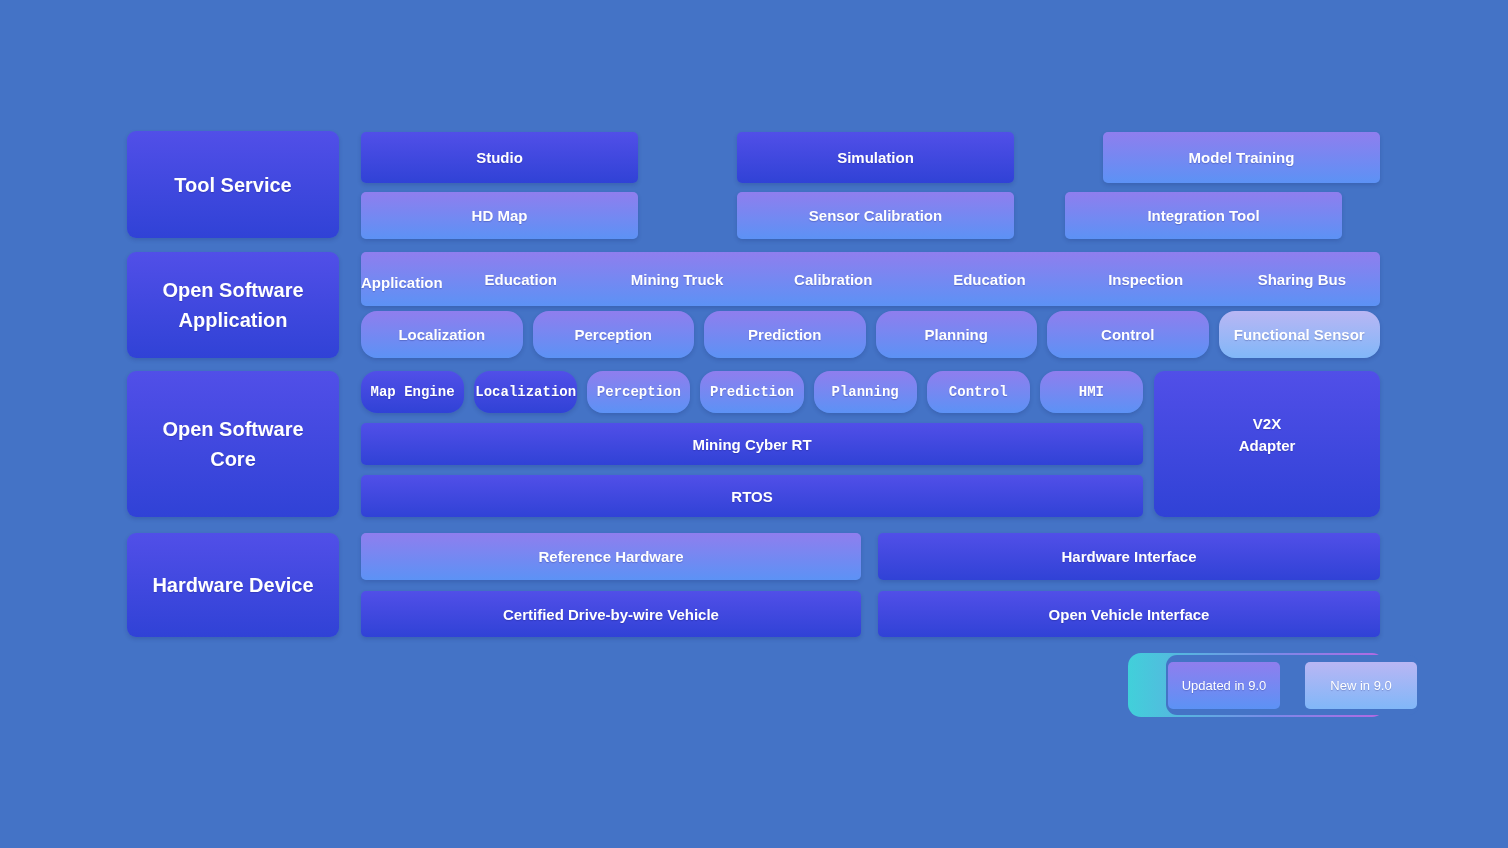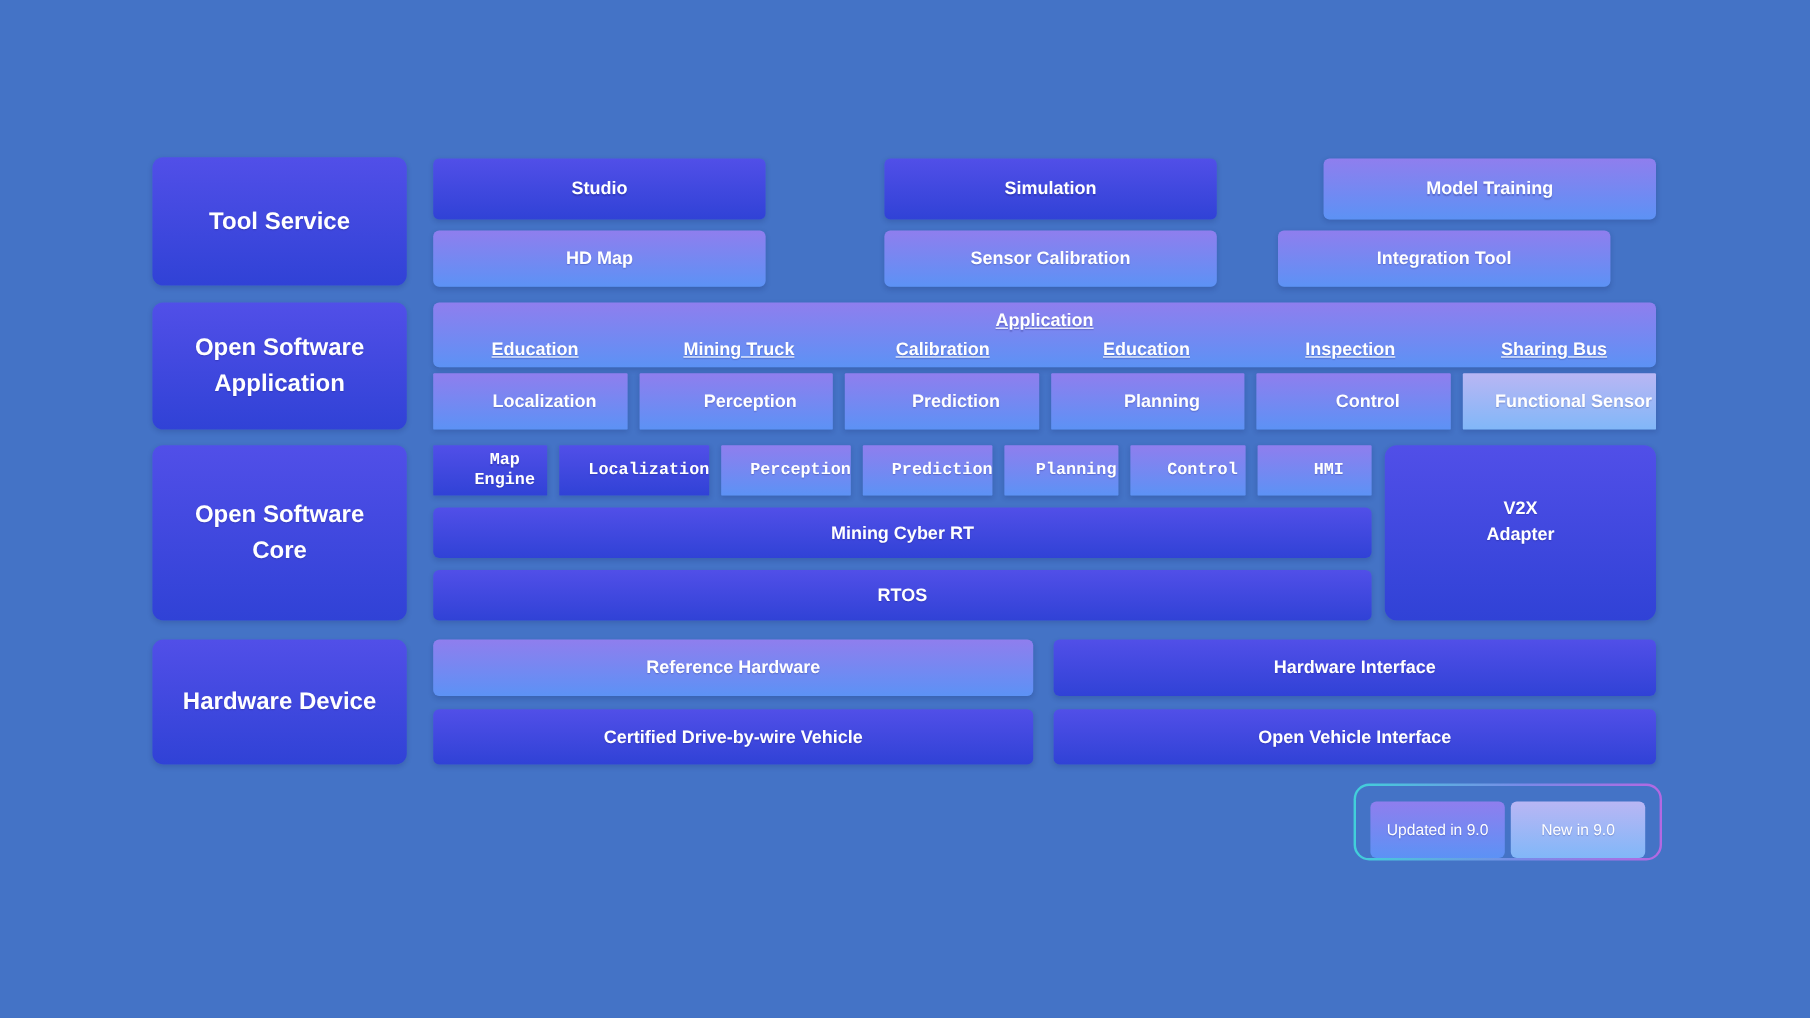--- a/index.html
+++ b/index.html
@@ -17,42 +17,41 @@
   }
   .dark{background:linear-gradient(180deg,#514fe8 0%,#3042d6 100%);}
   .updated{background:linear-gradient(180deg,#8f7eee 0%,#5c92f5 100%);}
   .new{background:linear-gradient(180deg,#b9b6f4 0%,#81b7f8 100%);}
   .side{border-radius:9px;font-size:20px;line-height:1.5;}
   .side span{display:block;padding:0 20px;}
   .lbl{font-size:15px;}
   .flexrow{position:absolute;display:flex;gap:10px;}
   .flexrow .cell{
     position:relative;flex:1;display:flex;align-items:center;justify-content:center;
-    text-align:center;font-weight:700;border-radius:1px;
+    text-align:center;font-weight:700;border-radius:16px;
     box-shadow:0 2px 4px rgba(15,25,90,.18);
     text-shadow:0 1px 1px rgba(20,20,90,.25);
-    padding-left:24px;
   }
   .modules .cell{font-size:15px;}
   .coretop .cell{font-size:14px;font-family:Liberation Mono, monospace;}
-  .appbar{flex-direction:column;justify-content:flex-start;border-radius:5px;text-decoration:underline;}
+  .appbar{flex-direction:row;justify-content:flex-start;border-radius:5px;}
   .appbar-title{font-size:15px;font-weight:700;margin-top:7px;line-height:1.2;}
   .appbar-domains{display:flex;width:100%;flex:1;align-items:center;}
   .appbar-domains .domain{flex:1;text-align:center;font-size:15px;font-weight:700;
     text-shadow:0 1px 1px rgba(20,20,90,.25);}
   .v2x{border-radius:10px;flex-direction:column;line-height:1.5;font-size:15px;padding-bottom:18px;box-sizing:border-box;}
   .legend{
     position:absolute;left:1128px;top:653px;width:257px;height:64px;
     border-radius:13px;padding:2px;box-sizing:border-box;
     background:linear-gradient(90deg,#41d0da 0%,#7a8ae8 55%,#b468e2 100%);
   }
   .legend-inner{
     width:100%;height:100%;border-radius:11px;background:#4473c6;
-    display:flex;align-items:flex-end;justify-content:space-between;
-    padding:0 12px;box-sizing:border-box;
+    display:flex;align-items:center;justify-content:space-between;
+    padding:0 2px;box-sizing:border-box;margin-left:36px;
   }
   .legend-swatch{
     position:relative;width:112px;height:47px;border-radius:5px;
     display:flex;align-items:center;justify-content:center;
     font-size:13px;font-weight:400;color:#fff;
     text-shadow:0 1px 1px rgba(20,20,90,.25);
   }
 </style>
 </head>
 <body>

